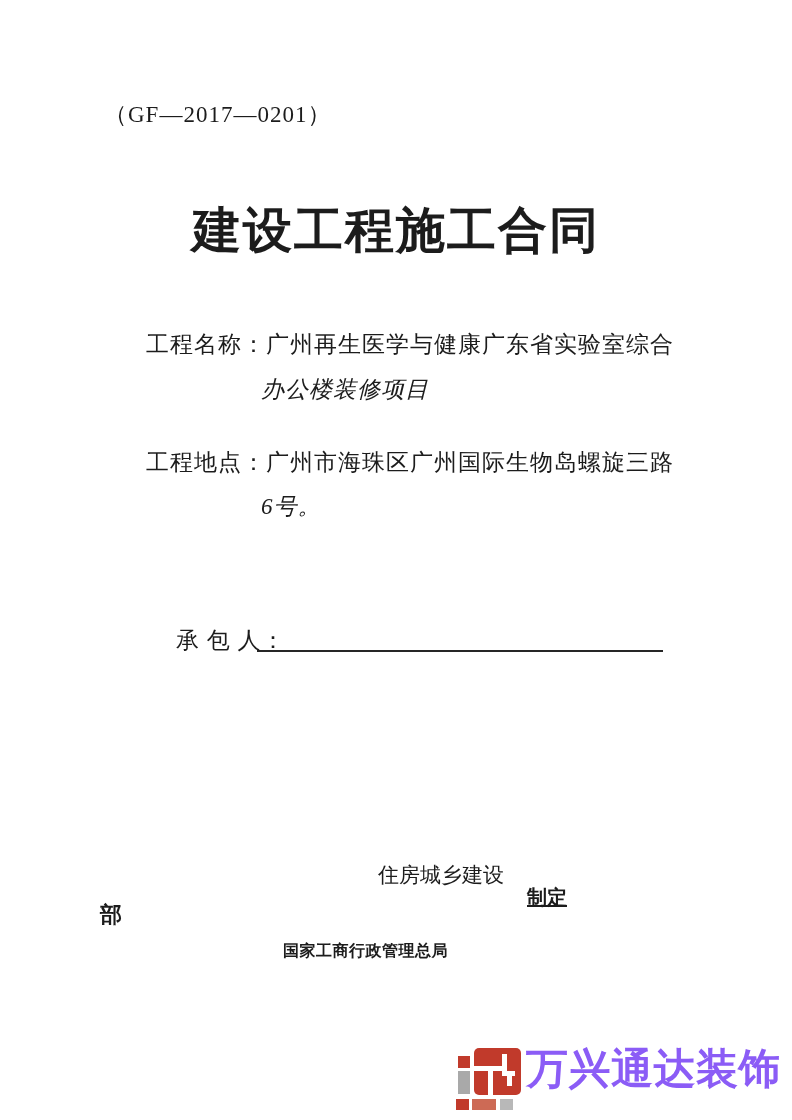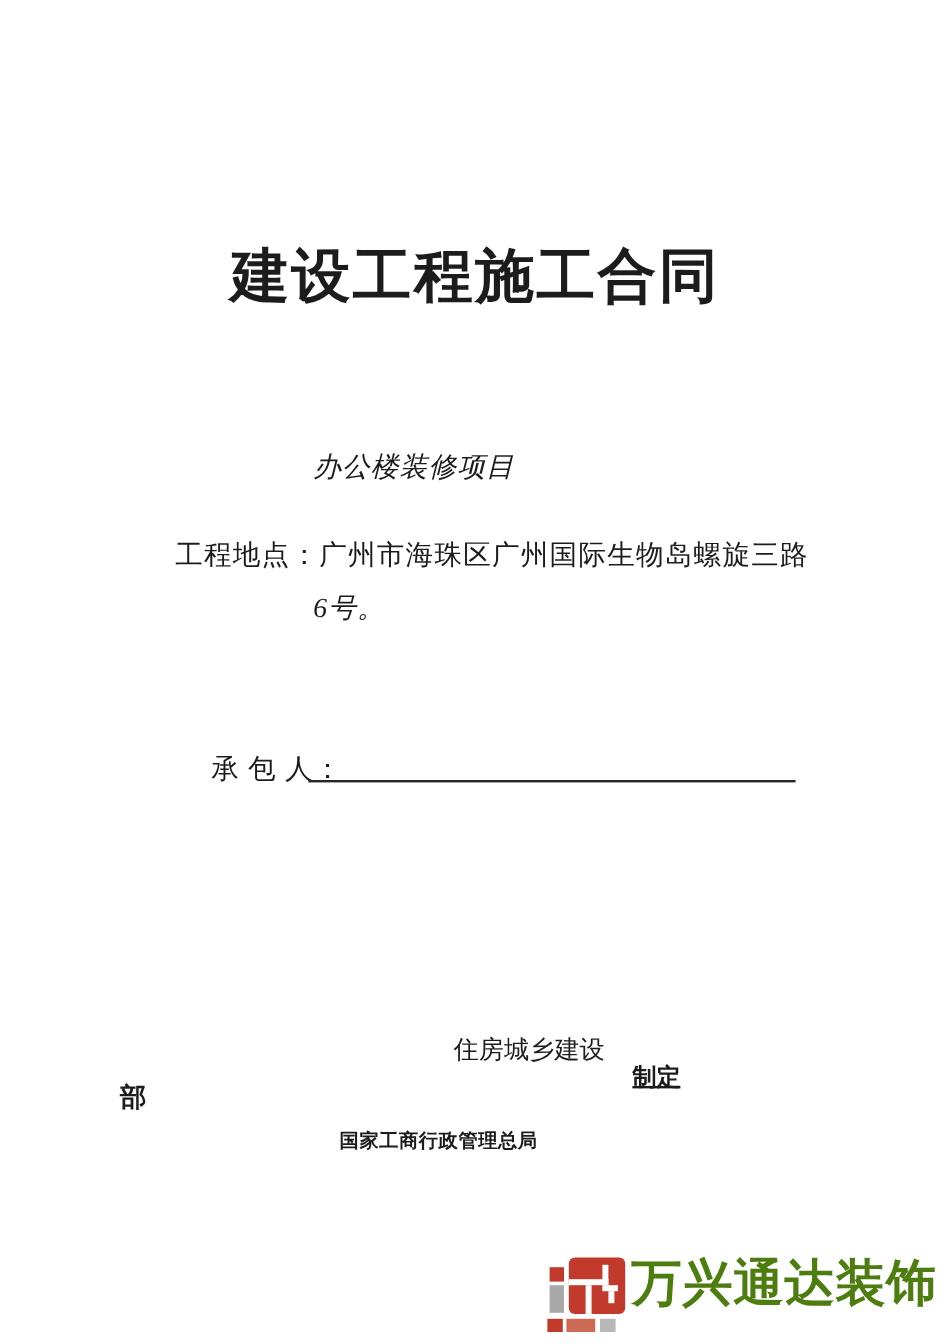--- a/index.html
+++ b/index.html
@@ -77,23 +77,25 @@
     font-family:"Liberation Sans","DejaVu Sans",sans-serif;
     font-size:15px; font-weight:bold; line-height:16px;
     letter-spacing:0.4px; white-space:pre;
   }
 </style>
 </head>
 <body>
 
 <div class="page">
 
+  <div class="doc-code">（GF—2017—0201）</div>
 
   <div class="doc-title">建设工程施工合同</div>
 
+  <div class="field-line f1"><span class="label">工程名称：</span><span>广州再生医学与健康广东省实验室综合</span></div>
   <div class="field-cont f1b">办公楼装修项目</div>
 
   <div class="field-line f2"><span class="label">工程地点：</span><span>广州市海珠区广州国际生物岛螺旋三路</span></div>
   <div class="field-cont f2b">6号。</div>
 
 
   <div class="field-line f4"><span class="label">承 包 人：</span><span></span></div>
   <div class="blank-line"></div>
 
   <div class="footer-issuer1">住房城乡建设</div>
@@ -112,17 +114,17 @@
       <rect x="32" y="27" width="5" height="24" fill="#ffffff"></rect>
       <rect x="46" y="10" width="5" height="17" fill="#ffffff"></rect>
       <rect x="46" y="27" width="13" height="5" fill="#ffffff"></rect>
       <rect x="51" y="32" width="5" height="10" fill="#ffffff"></rect>
 
       <rect x="0" y="55" width="13" height="11" fill="#c13a2b"></rect>
       <rect x="16" y="55" width="24" height="11" fill="#cd6a55"></rect>
       <rect x="44" y="55" width="13" height="11" fill="#b8b8b8"></rect>
     </svg>
     <div class="logo-text">
-      <span class="logo-cn" style="color: #4d7c0f;">万兴通达装饰</span>
+      <span class="logo-cn" style="color: #8b5cf6;">万兴通达装饰</span>
     </div>
   </div>
 
 </div>
 
 </body></html>

